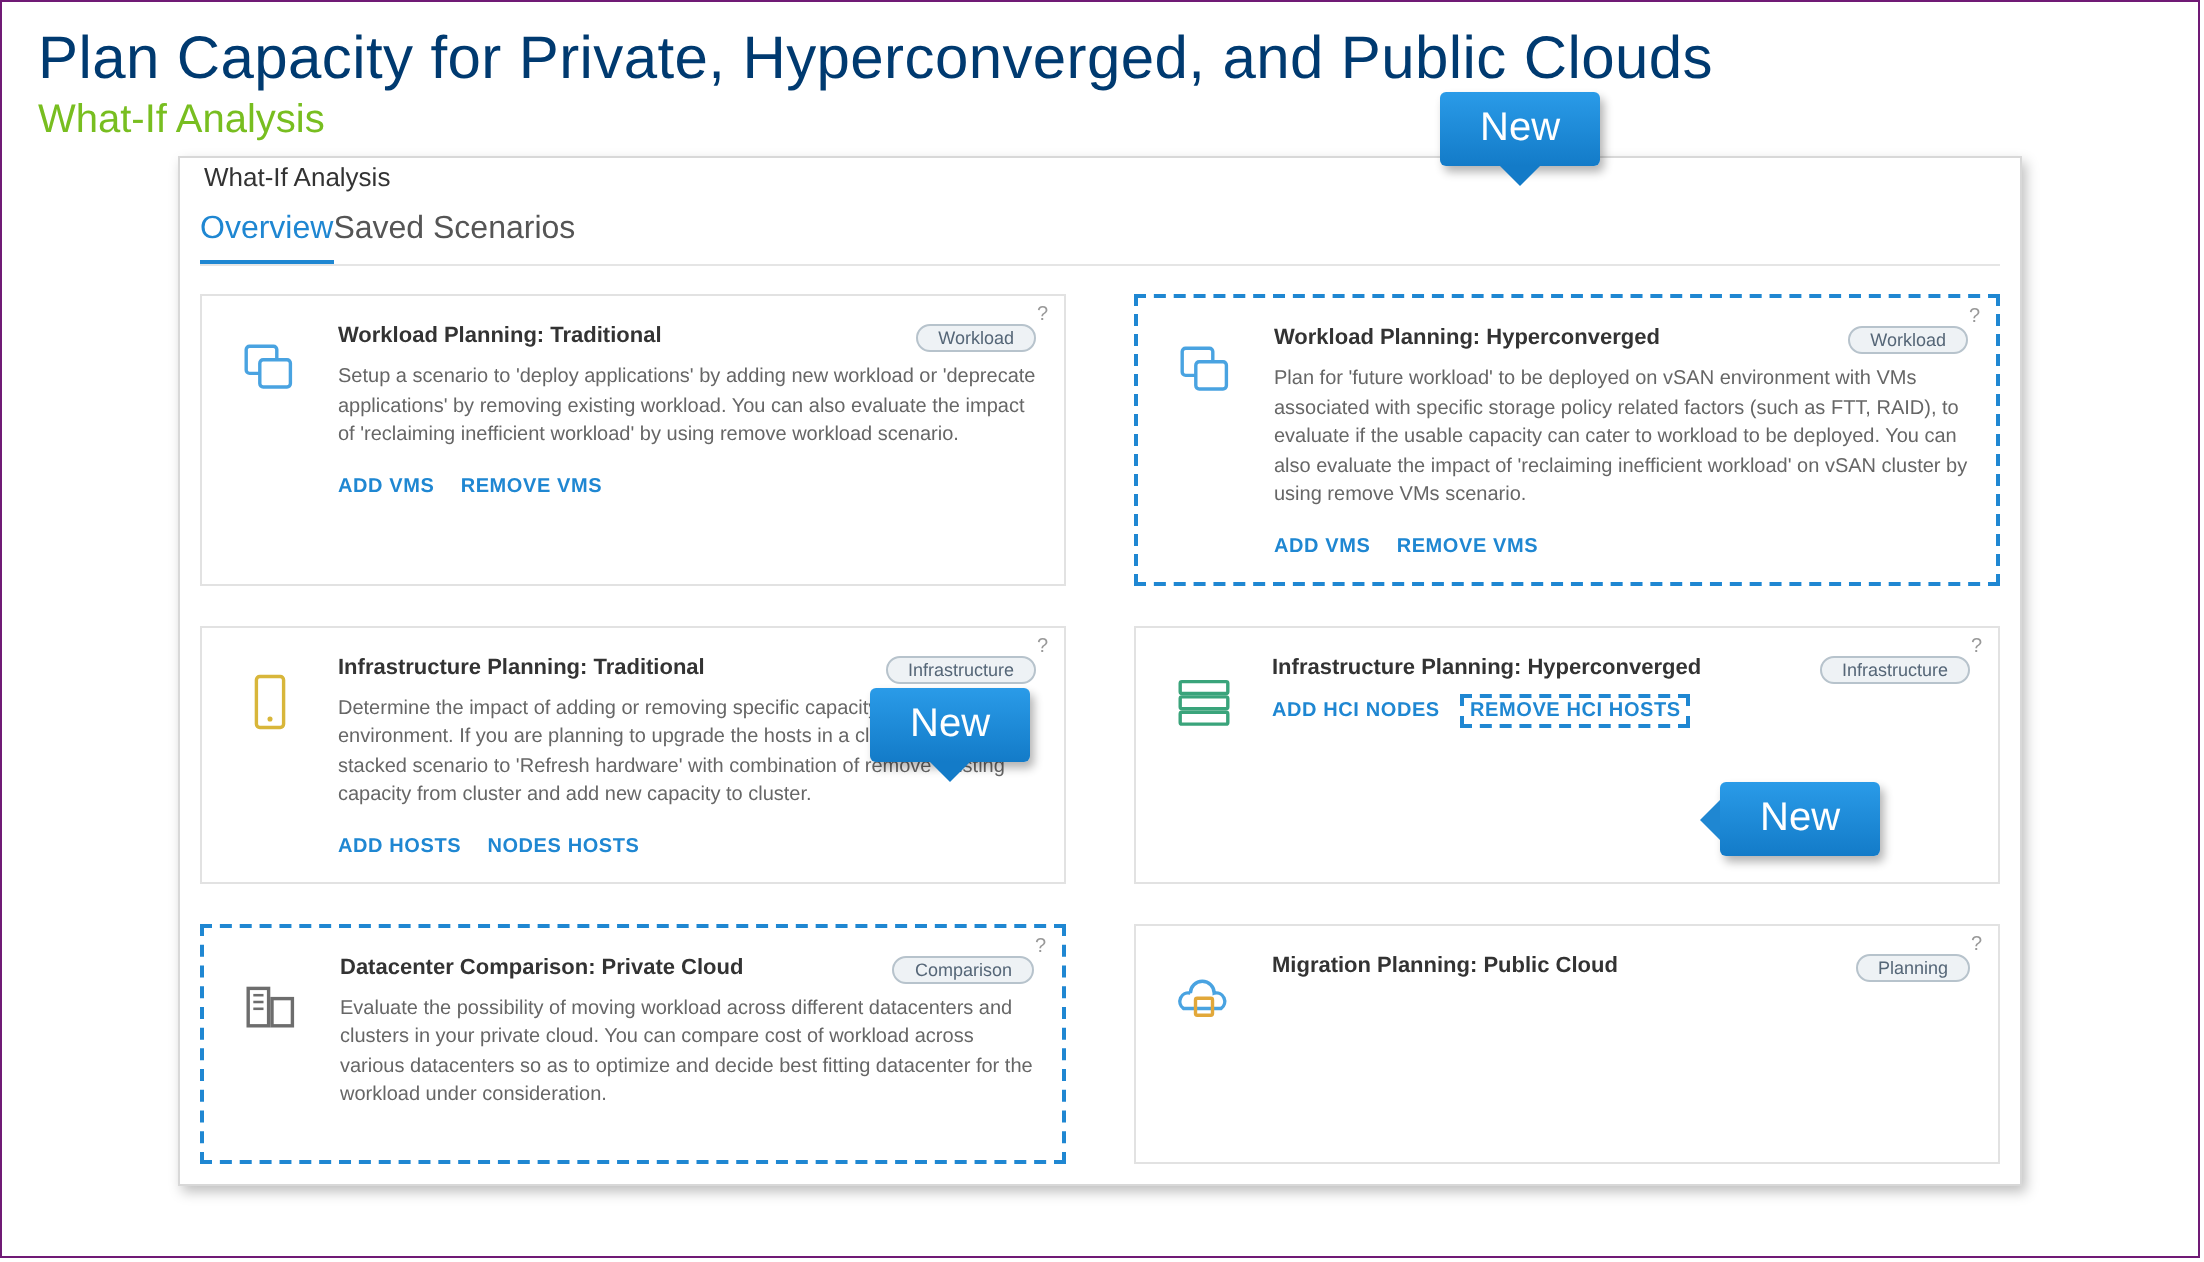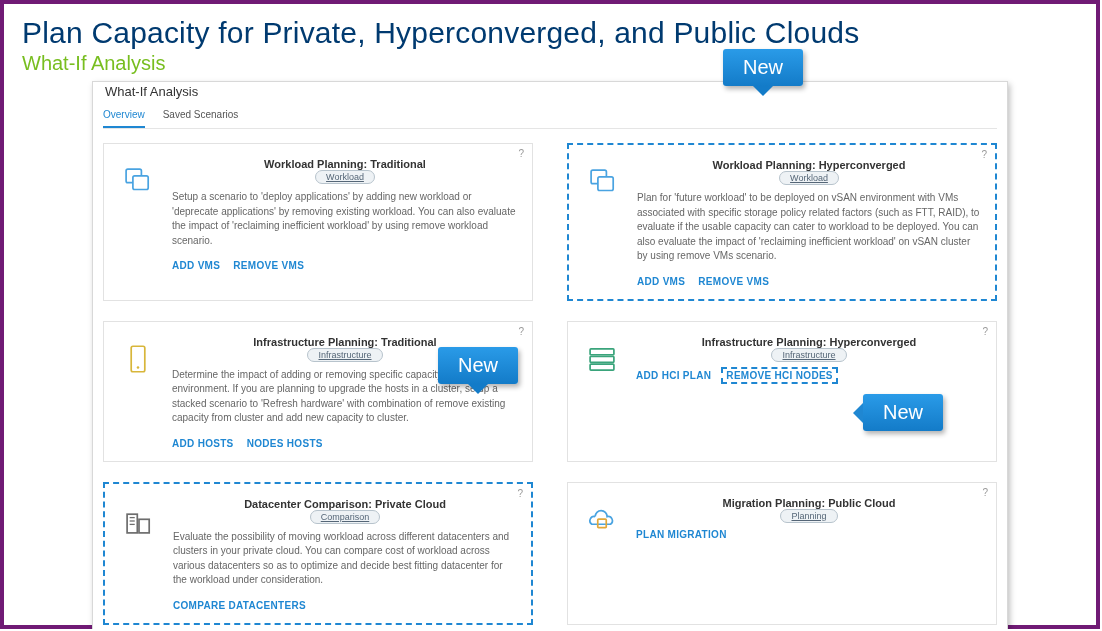--- a/index.html
+++ b/index.html
@@ -4,21 +4,21 @@
 <style>
   * { box-sizing: border-box; }
   body {
     margin: 0;
     font-family: "Segoe UI", Arial, sans-serif;
     background: #fff;
     color: #333;
     width: 1102px;
   }
   .outer {
-    border: 4px solid #701a75;
+    border: 1px solid #701a75;
     width: 1100px;
     height: 629px;
     position: relative;
     padding: 12px 18px 0 18px;
   }
   .page-title {
     font-size: 30px;
     font-weight: 400;
     color: #003a70;
     margin: 0 0 2px 0;
@@ -40,22 +40,21 @@
   }
   .panel-title {
     font-size: 13px;
     color: #333;
     margin: 2px 0 4px 2px;
   }
   .tabs {
     border-bottom: 1px solid #e5e5e5;
     margin: 6px 0 14px 0;
     display: flex;
-    gap: 18px;
-    font-size: 10px;
+    font-size: 16px;
   }
   .tab {
     padding: 4px 0 6px 0;
     color: #555;
     cursor: pointer;
   }
   .tab.active {
     color: #1f87d2;
     border-bottom: 2px solid #1f87d2;
   }
@@ -93,37 +92,34 @@
     width: 40px;
     flex: 0 0 40px;
     display: flex;
     justify-content: center;
     padding-top: 6px;
   }
   .card-body { flex: 1; }
   .card-head {
     display: flex;
     justify-content: space-between;
-    align-items: center;
     margin-bottom: 6px;
-    flex-direction: column;
   }
   .card-title {
     font-size: 11px;
     font-weight: 600;
     color: #333;
   }
   .badge {
     font-size: 9px;
     color: #567;
     border: 1px solid #b7c3cc;
     background: #eef2f5;
     border-radius: 10px;
     padding: 1px 10px;
-    text-decoration: underline;
   }
   .card-desc {
     font-size: 10px;
     color: #666;
     line-height: 1.45;
     margin-bottom: 12px;
   }
   .card-actions {
     font-size: 10px;
     font-weight: 600;
@@ -274,22 +270,22 @@
             <rect x="6" y="17" width="28" height="7" rx="1" fill="none" stroke="#3aa47b" stroke-width="2"></rect>
             <rect x="6" y="26" width="28" height="7" rx="1" fill="none" stroke="#3aa47b" stroke-width="2"></rect>
           </svg>
         </div>
         <div class="card-body">
           <div class="card-head">
             <span class="card-title">Infrastructure Planning: Hyperconverged</span>
             <span class="badge">Infrastructure</span>
           </div>
           <div class="card-actions">
-            <a>ADD HCI PLAN</a><span class="sep"></span>
-            <span class="dashed-box"><a>REMOVE HCI NODES</a></span>
+            <a>ADD HCI NODES</a><span class="sep"></span>
+            <span class="dashed-box"><a>REMOVE HCI HOSTS</a></span>
           </div>
         </div>
       </div>
 
       <div class="card dashed-blue">
         <span class="help">?</span>
         <div class="icon-wrap">
           <svg class="icn" viewBox="0 0 40 40">
             <rect x="6" y="12" width="12" height="22" fill="none" stroke="#6d6d6d" stroke-width="2"></rect>
             <rect x="20" y="18" width="12" height="16" fill="none" stroke="#6d6d6d" stroke-width="2"></rect>
@@ -297,40 +293,34 @@
             <line x1="9" y1="20" x2="15" y2="20" stroke="#6d6d6d" stroke-width="1.5"></line>
             <line x1="9" y1="24" x2="15" y2="24" stroke="#6d6d6d" stroke-width="1.5"></line>
           </svg>
         </div>
         <div class="card-body">
           <div class="card-head">
             <span class="card-title">Datacenter Comparison: Private Cloud</span>
             <span class="badge">Comparison</span>
           </div>
           <div class="card-desc">Evaluate the possibility of moving workload across different datacenters and clusters in your private cloud. You can compare cost of workload across various datacenters so as to optimize and decide best fitting datacenter for the workload under consideration.</div>
-          <div class="card-actions">
-            <a>COMPARE DATACENTERS</a>
-          </div>
         </div>
       </div>
 
       <div class="card">
         <span class="help">?</span>
         <div class="icon-wrap">
           <svg class="icn" viewBox="0 0 40 40">
             <path d="M12 16 a7 7 0 0 1 14 0 a5 5 0 0 1 4 9 h-22 a5 5 0 0 1 4 -9" fill="none" stroke="#49a3e1" stroke-width="2"></path>
             <rect x="15" y="19" width="10" height="10" rx="1" fill="none" stroke="#e2a83a" stroke-width="2"></rect>
           </svg>
         </div>
         <div class="card-body">
           <div class="card-head">
             <span class="card-title">Migration Planning: Public Cloud</span>
             <span class="badge">Planning</span>
           </div>
-          <div class="card-actions">
-            <a>PLAN MIGRATION</a>
-          </div>
         </div>
       </div>
 
     </div>
   </div>
 </div>
 
 </body></html>

